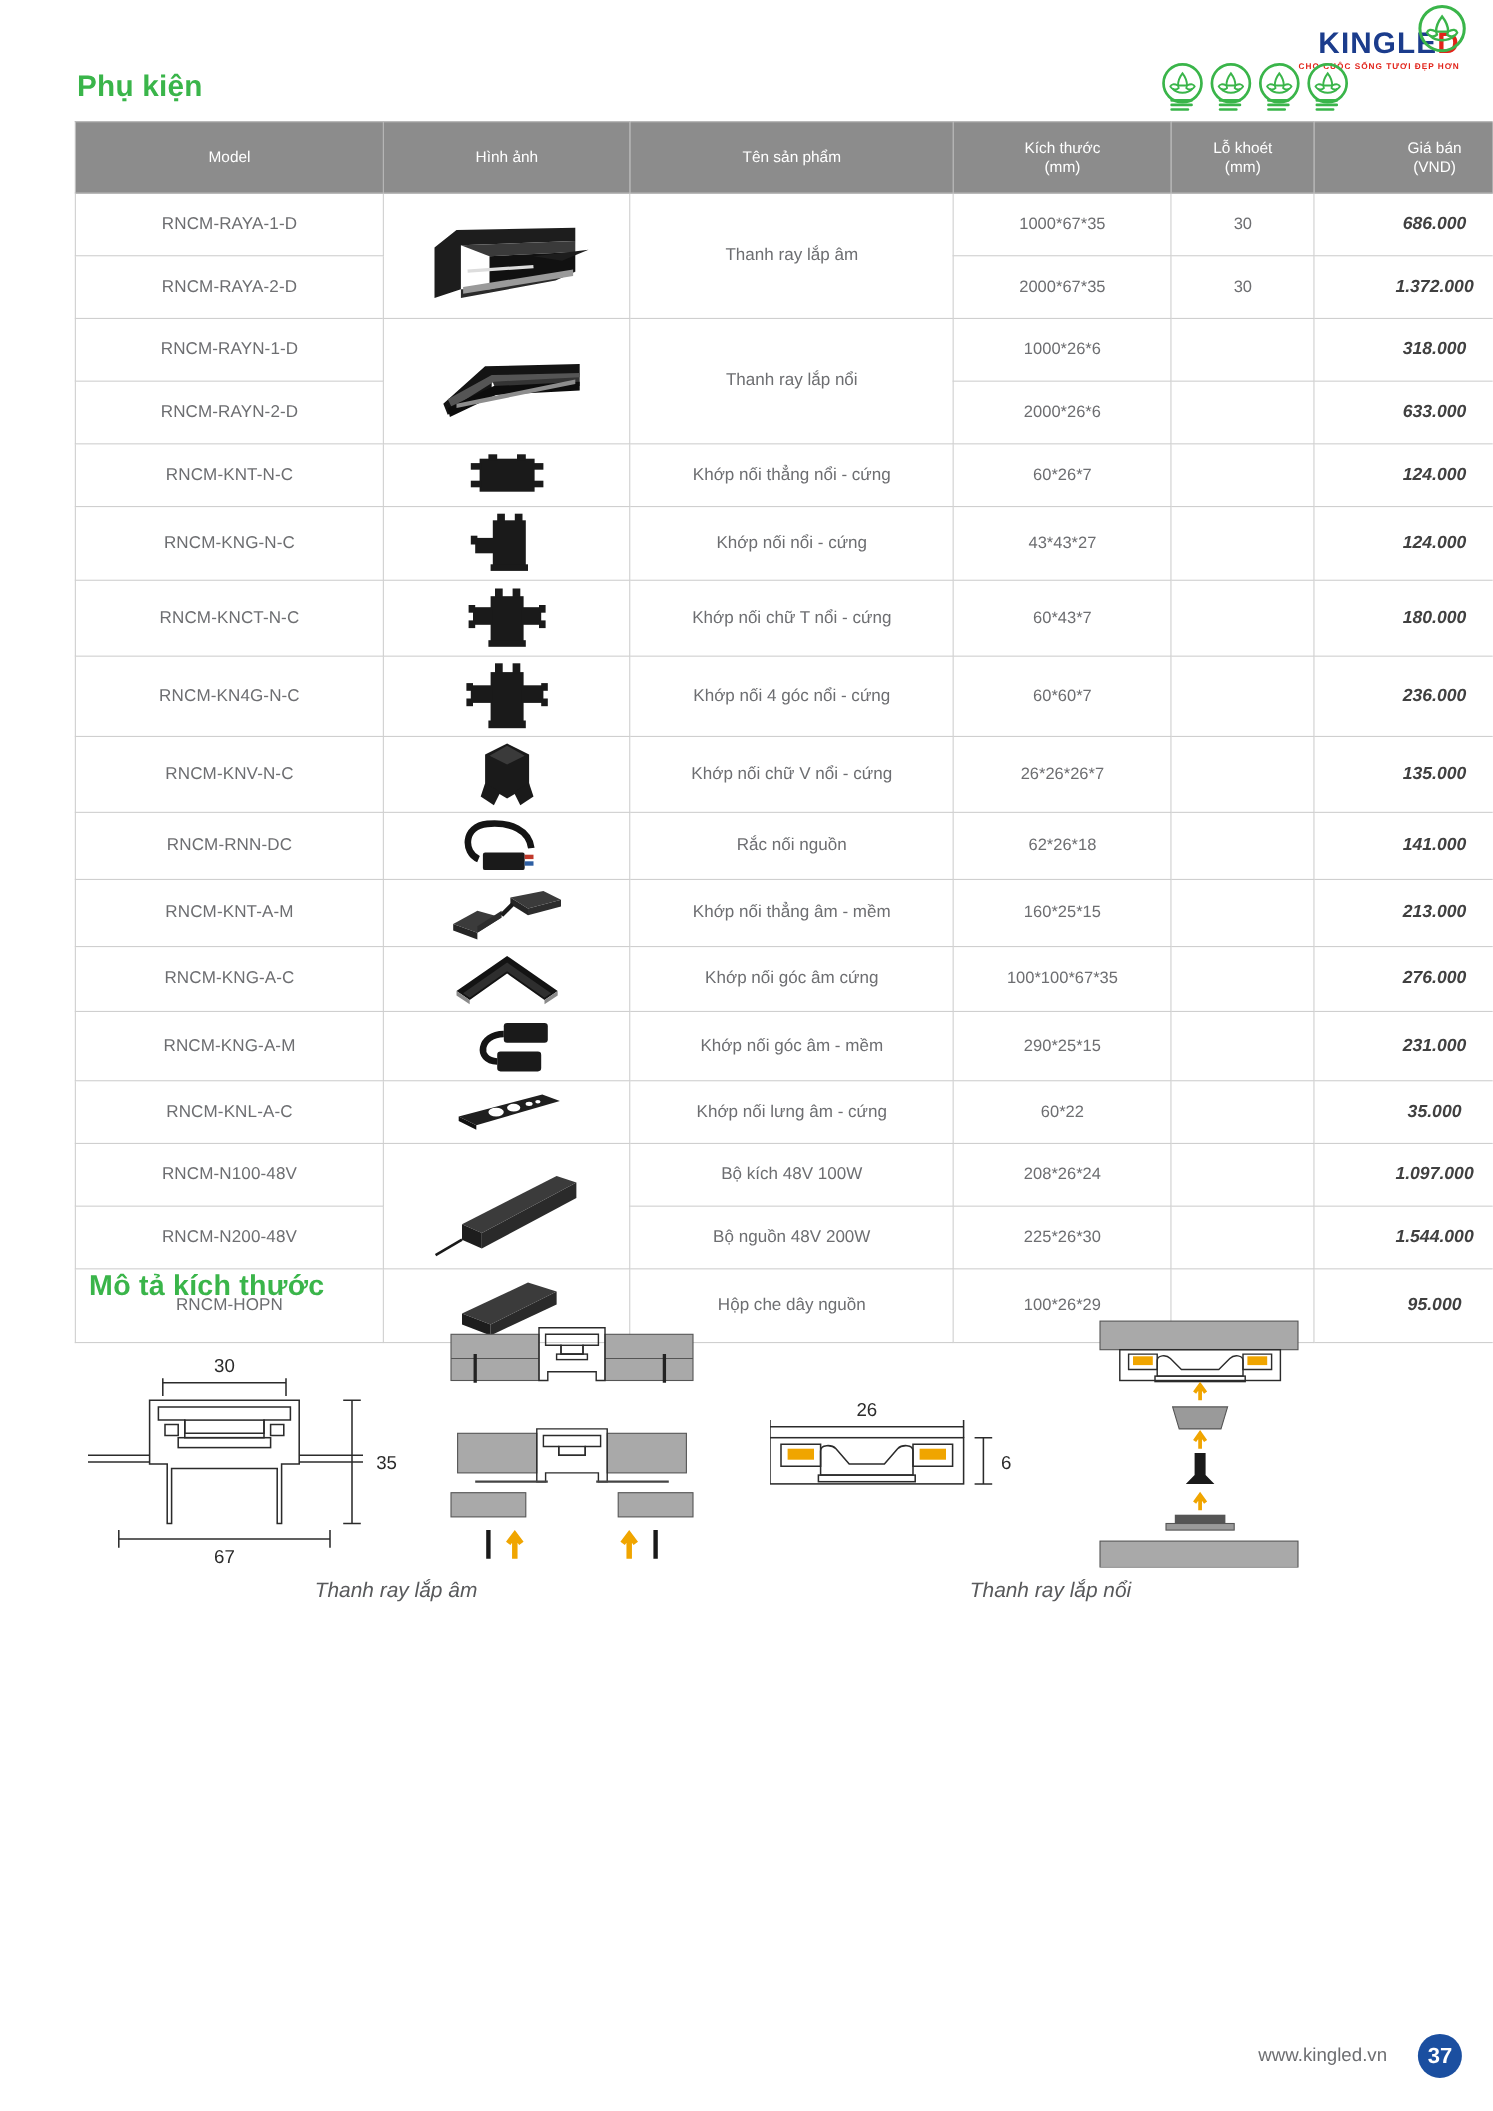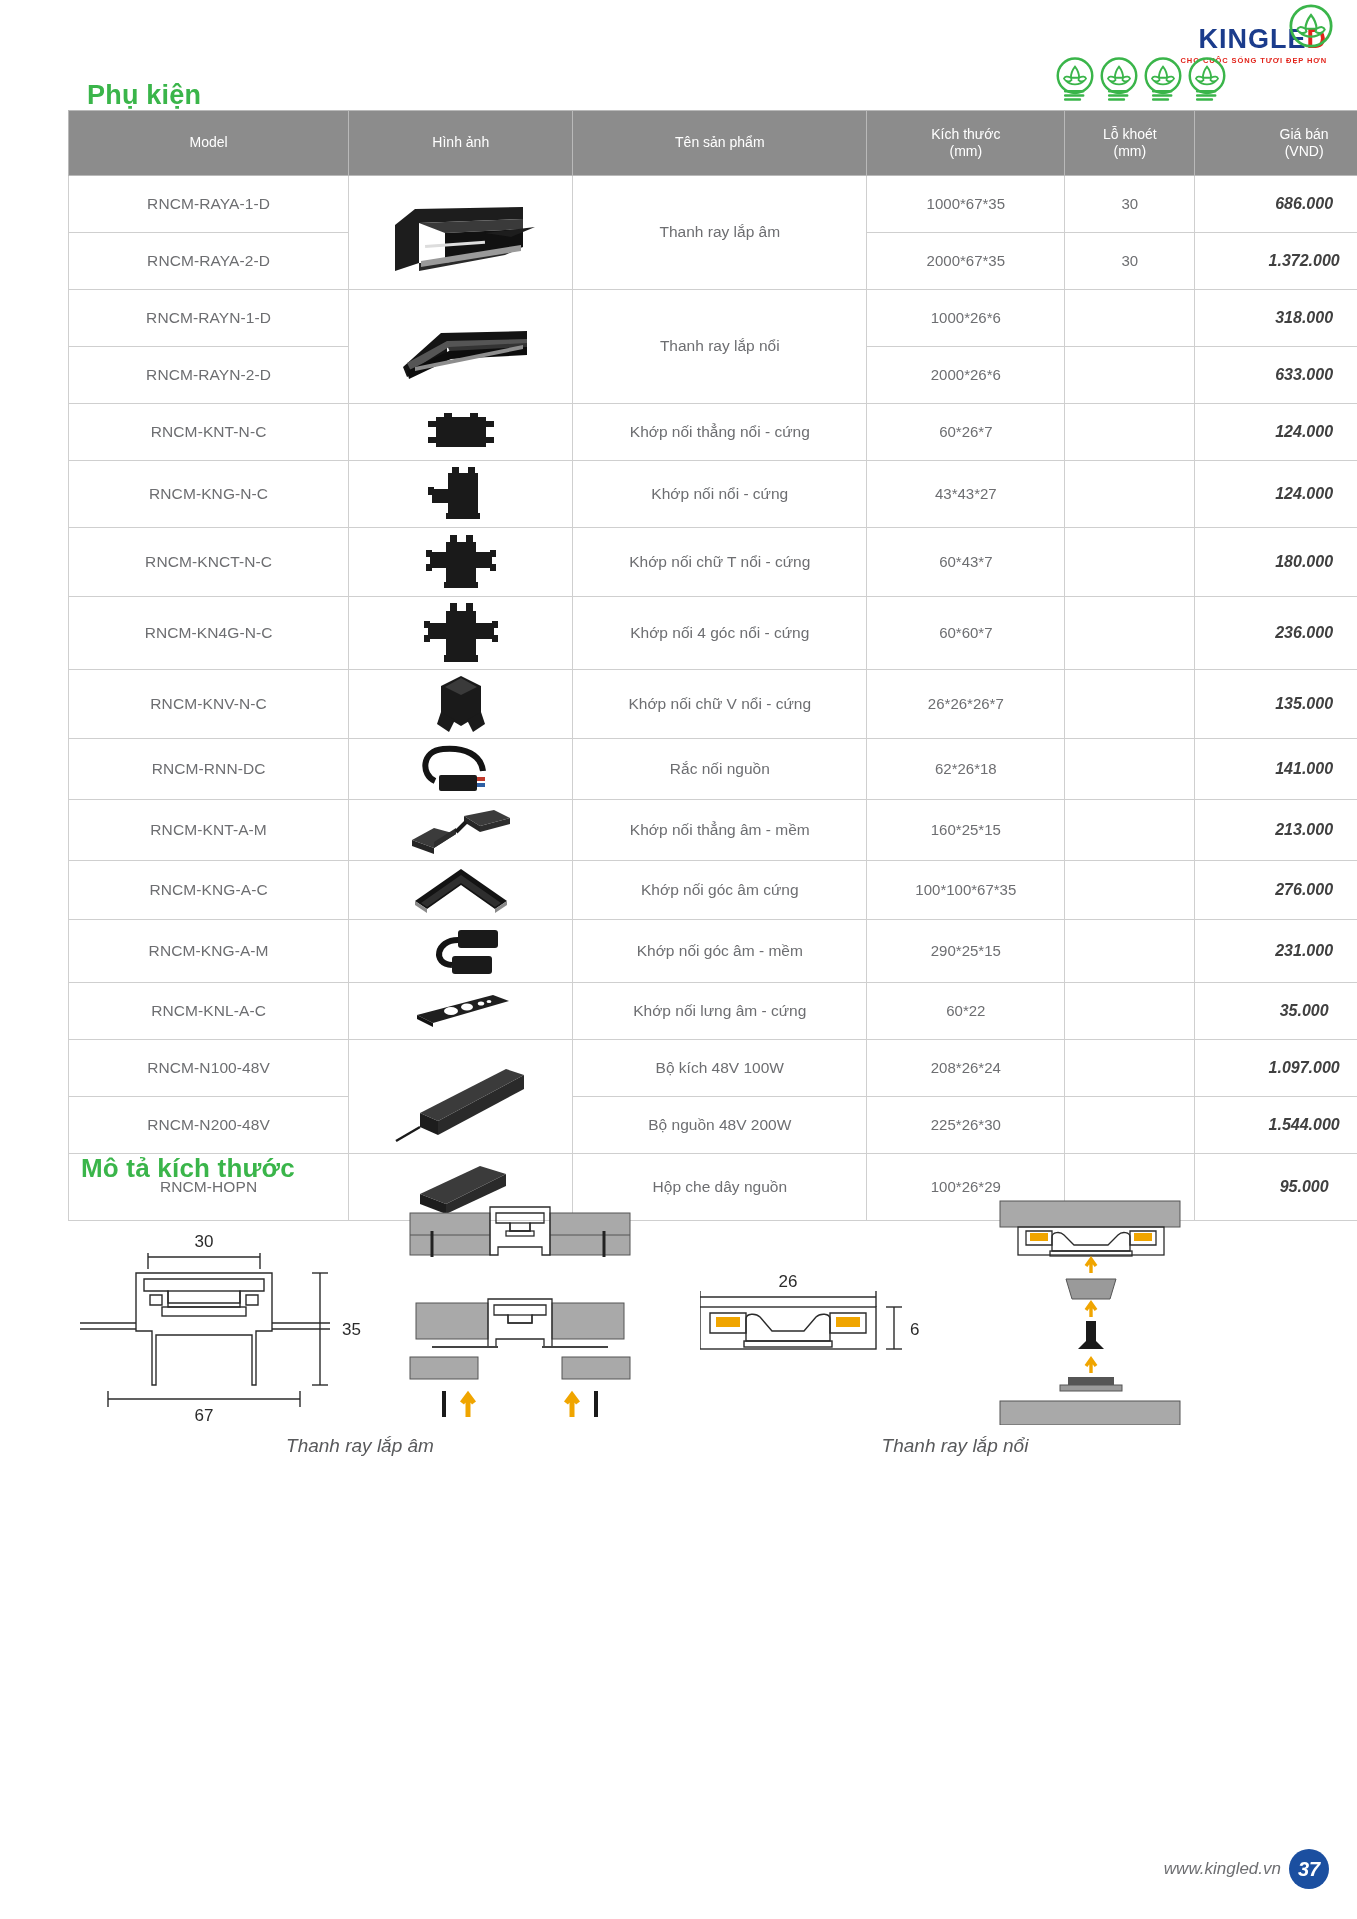--- a/index.html
+++ b/index.html
@@ -23,21 +23,21 @@
   .logo-word .d{color:#e2231a;}
   .logo-tag{font-size:7.5px;color:#e2231a;letter-spacing:.9px;margin-top:3px;font-weight:bold;}
   .lotus-badge{position:absolute;}
   .lotus-badge svg{display:block;}
 
   .leaf-row{position:absolute;top:56px;right:140px;display:flex;gap:14px;}
   .leaf-row .leafmark{width:30px;height:40px;}
 
   
   h1.section-title{
-    position:absolute;left:70px;top:63px;margin:17px;
+    position:absolute;left:70px;top:63px;margin:0;
     font-size:27px;font-weight:bold;color:#3ab54a;letter-spacing:.2px;
   }
   h2.section-title2{
     position:absolute;left:70px;top:1142px;margin:11px;
     font-size:26px;font-weight:bold;color:#3ab54a;letter-spacing:.2px;
   }
 
   
   table.acc{
     position:absolute;left:68px;top:110px;
@@ -75,21 +75,21 @@
   
   .dimblock{position:absolute;}
   .dimcap{
     font-style:italic;font-size:19px;color:#58595b;text-align:center;
     margin-top:6px;
   }
 
   
   .footer{
     position:absolute;right:28px;bottom:30px;
-    display:flex;align-items:center;gap:8px;font-style:italic;
+    display:flex;align-items:center;gap:28px;
   }
   .footer .url{font-size:17px;color:#6d6e71;}
   .pagenum{
     width:40px;height:40px;border-radius:50%;
     background:#1b4fa0;color:#fff;
     display:flex;align-items:center;justify-content:center;
     font-size:20px;font-weight:bold;text-align:right;
   }
 </style>
 </head>

